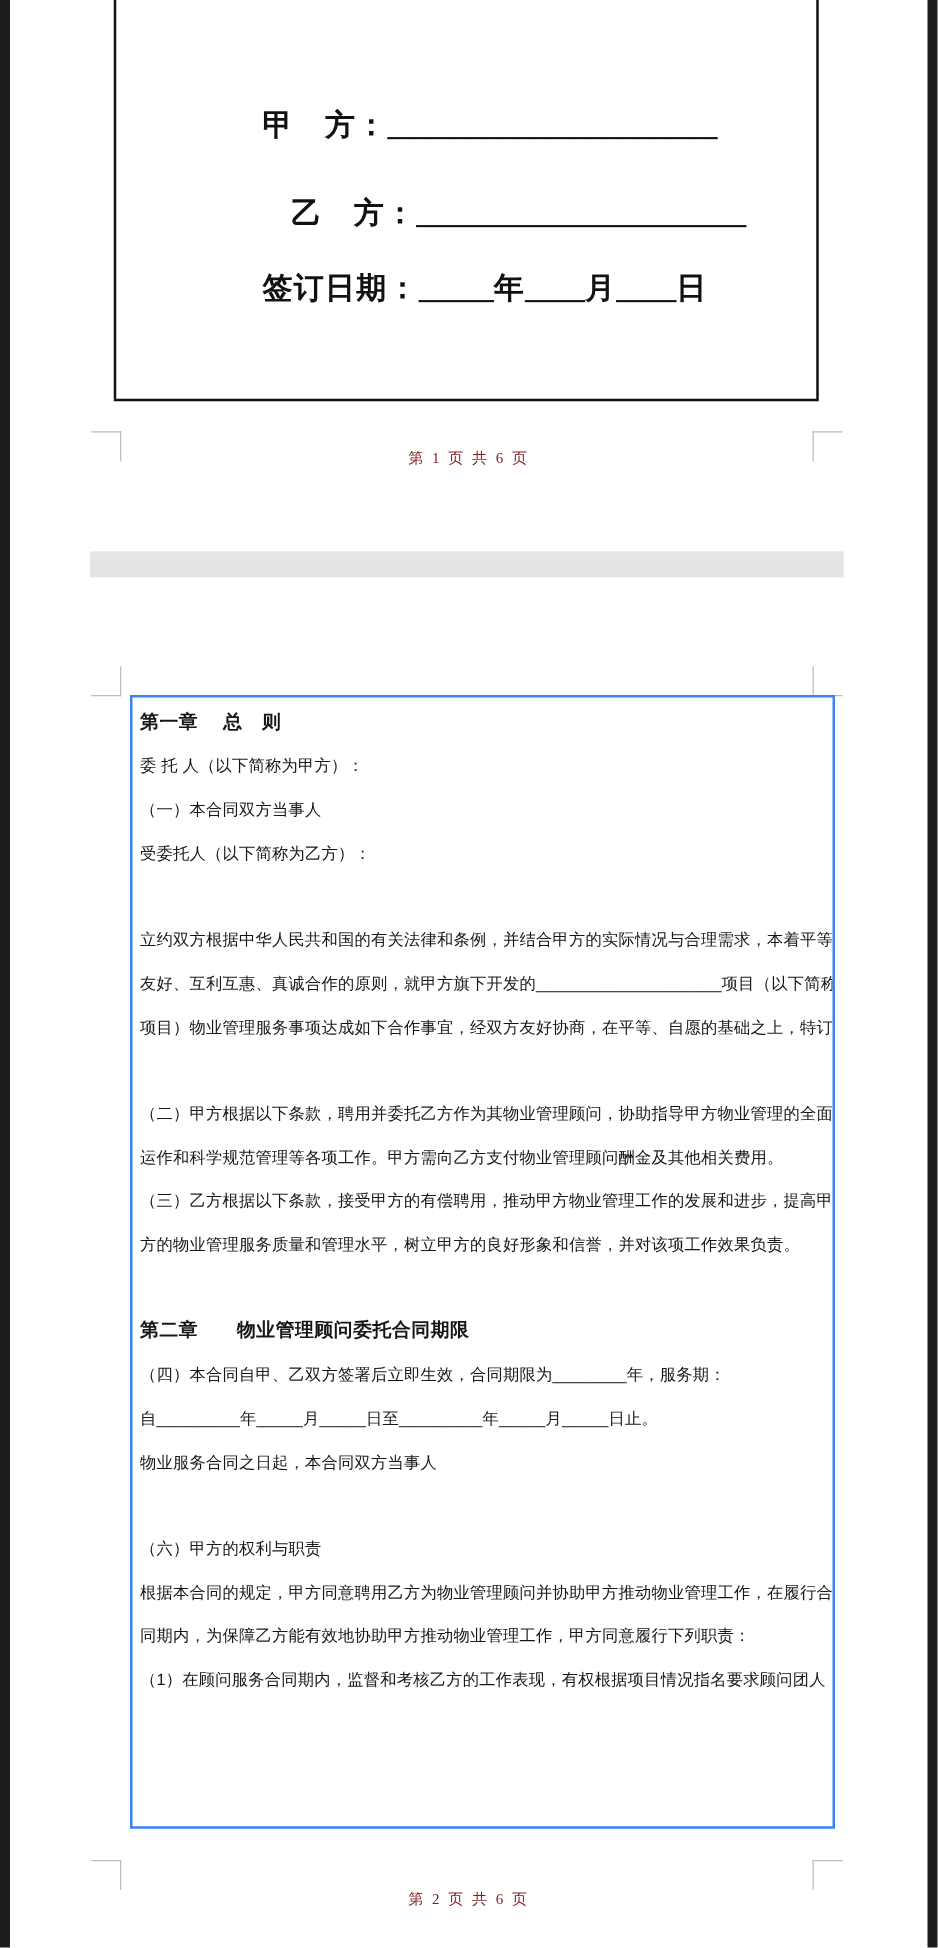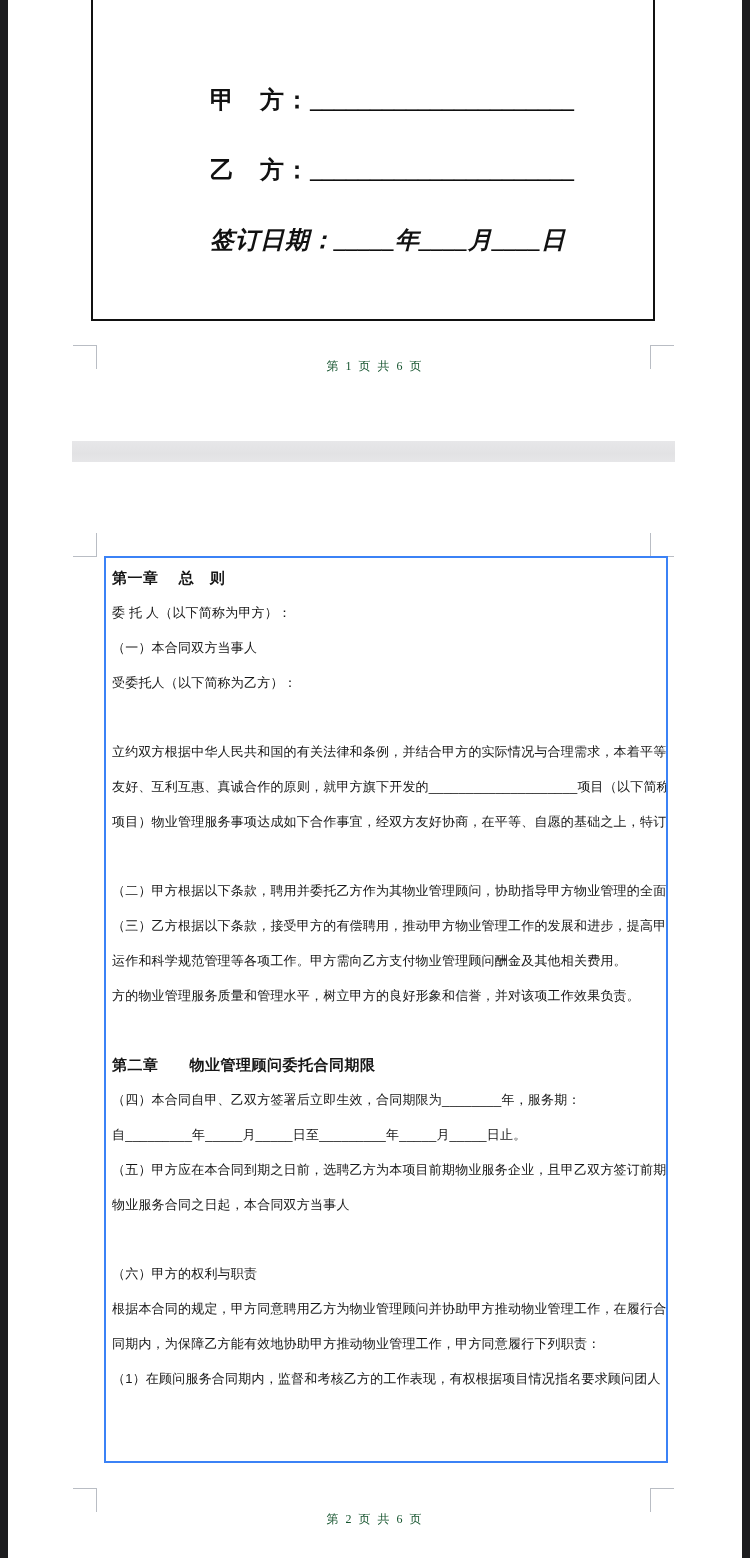--- a/index.html
+++ b/index.html
@@ -22,28 +22,28 @@
     position:absolute;left:91px;top:-4px;width:564px;height:325px;
     border:2px solid #111;background:#fff;box-sizing:border-box;
   }
   .cover-row{
     position:absolute;left:117px;white-space:nowrap;
     font-family:"Liberation Serif","DejaVu Serif",serif;
     font-weight:bold;font-size:24px;color:#111;letter-spacing:1px;
   }
   .cover-row .blank{letter-spacing:0;}
   .row-party-a{top:86px;}
-  .row-party-b{top:156px;}
-  .row-sign-date{top:226px;font-style:italic;}
+  .row-party-b{top:156px;margin-left:23px;}
+  .row-sign-date{top:216px;}
 
   
   .page-footer{
     position:absolute;left:8px;right:8px;text-align:center;
     font-family:"Liberation Serif","DejaVu Serif",serif;
-    font-size:12px;color:#14532d;letter-spacing:2px;
+    font-size:12px;color:#7f1d1d;letter-spacing:2px;
   }
   .footer-1{top:358px;}
   .footer-2{top:1511px;}
 
   
   .mark{position:absolute;width:24px;height:24px;box-sizing:border-box;}
   .mark.tl{border-bottom:1px solid #b9bdc4;border-right:1px solid #b9bdc4;}
   .mark.tr{border-bottom:1px solid #b9bdc4;border-left:1px solid #b9bdc4;}
   .mark.bl{border-top:1px solid #b9bdc4;border-right:1px solid #b9bdc4;}
   .mark.br{border-top:1px solid #b9bdc4;border-left:1px solid #b9bdc4;}
@@ -107,28 +107,27 @@
       <div class="line bold">第一章　 总　则</div>
       <div class="line">委 托 人（以下简称为甲方）：</div>
       <div class="line">（一）本合同双方当事人</div>
       <div class="line">受委托人（以下简称为乙方）：</div>
       <div class="spacer"></div>
       <div class="line">立约双方根据中华人民共和国的有关法律和条例，并结合甲方的实际情况与合理需求，本着平等</div>
       <div class="line">友好、互利互惠、真诚合作的原则，就甲方旗下开发的____________________项目（以下简称本</div>
       <div class="line">项目）物业管理服务事项达成如下合作事宜，经双方友好协商，在平等、自愿的基础之上，特订</div>
       <div class="spacer"></div>
       <div class="line">（二）甲方根据以下条款，聘用并委托乙方作为其物业管理顾问，协助指导甲方物业管理的全面</div>
+      <div class="line">运作和科学规范管理等各项工作。甲方需向乙方支付物业管理顾问酬金及其他相关费用。</div>
       <div class="line">（三）乙方根据以下条款，接受甲方的有偿聘用，推动甲方物业管理工作的发展和进步，提高甲</div>
-      <div class="line">运作和科学规范管理等各项工作。甲方需向乙方支付物业管理顾问酬金及其他相关费用。</div>
       <div class="line">方的物业管理服务质量和管理水平，树立甲方的良好形象和信誉，并对该项工作效果负责。</div>
       <div class="spacer"></div>
       <div class="line bold">第二章　　物业管理顾问委托合同期限</div>
       <div class="line">（四）本合同自甲、乙双方签署后立即生效，合同期限为________年，服务期：</div>
       <div class="line">自_________年_____月_____日至_________年_____月_____日止。</div>
-      <div class="line">（五）甲方应在本合同到期之日前，选聘乙方为本项目前期物业服务企业，且甲乙双方签订前期</div>
       <div class="line">物业服务合同之日起，本合同双方当事人</div>
       <div class="spacer"></div>
       <div class="line">（六）甲方的权利与职责</div>
       <div class="line">根据本合同的规定，甲方同意聘用乙方为物业管理顾问并协助甲方推动物业管理工作，在履行合</div>
       <div class="line">同期内，为保障乙方能有效地协助甲方推动物业管理工作，甲方同意履行下列职责：</div>
       <div class="line">（1）在顾问服务合同期内，监督和考核乙方的工作表现，有权根据项目情况指名要求顾问团人</div>
     </div>
 
   <div class="mark bl p2-bl"></div>
   <div class="mark br p2-br"></div>

